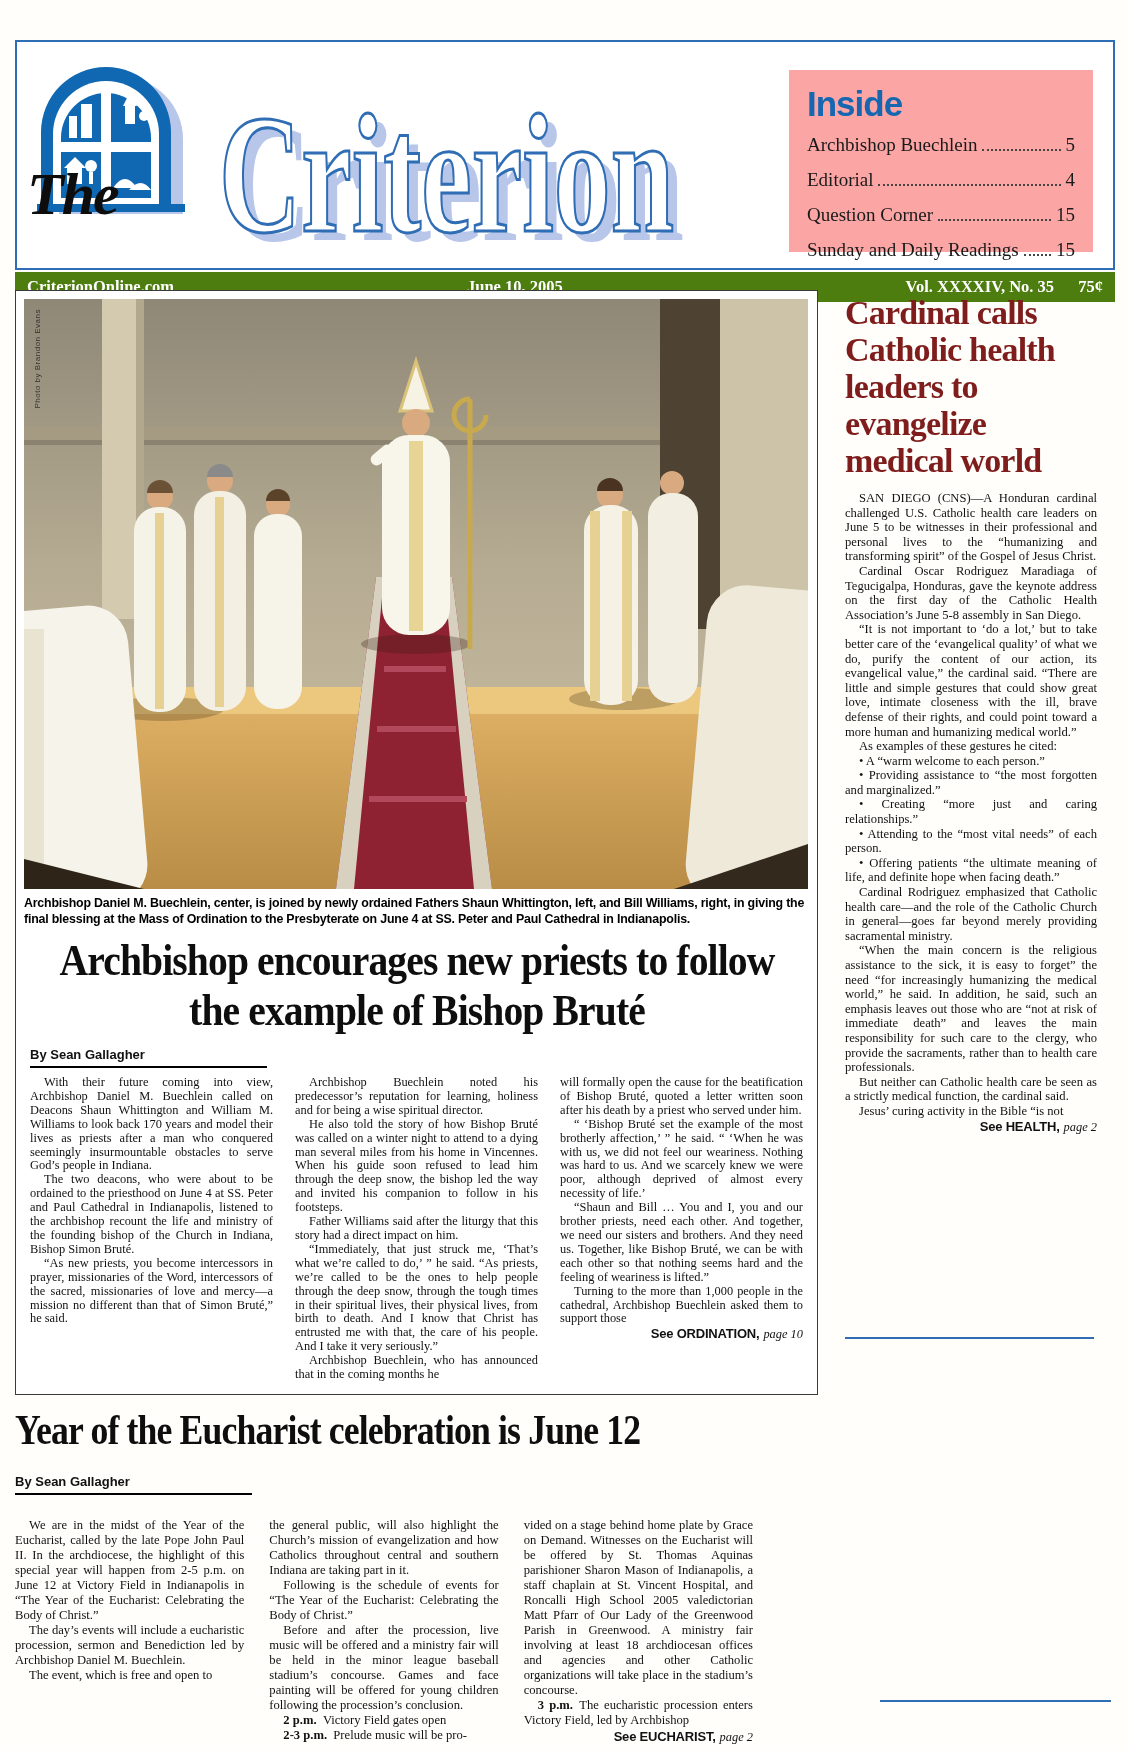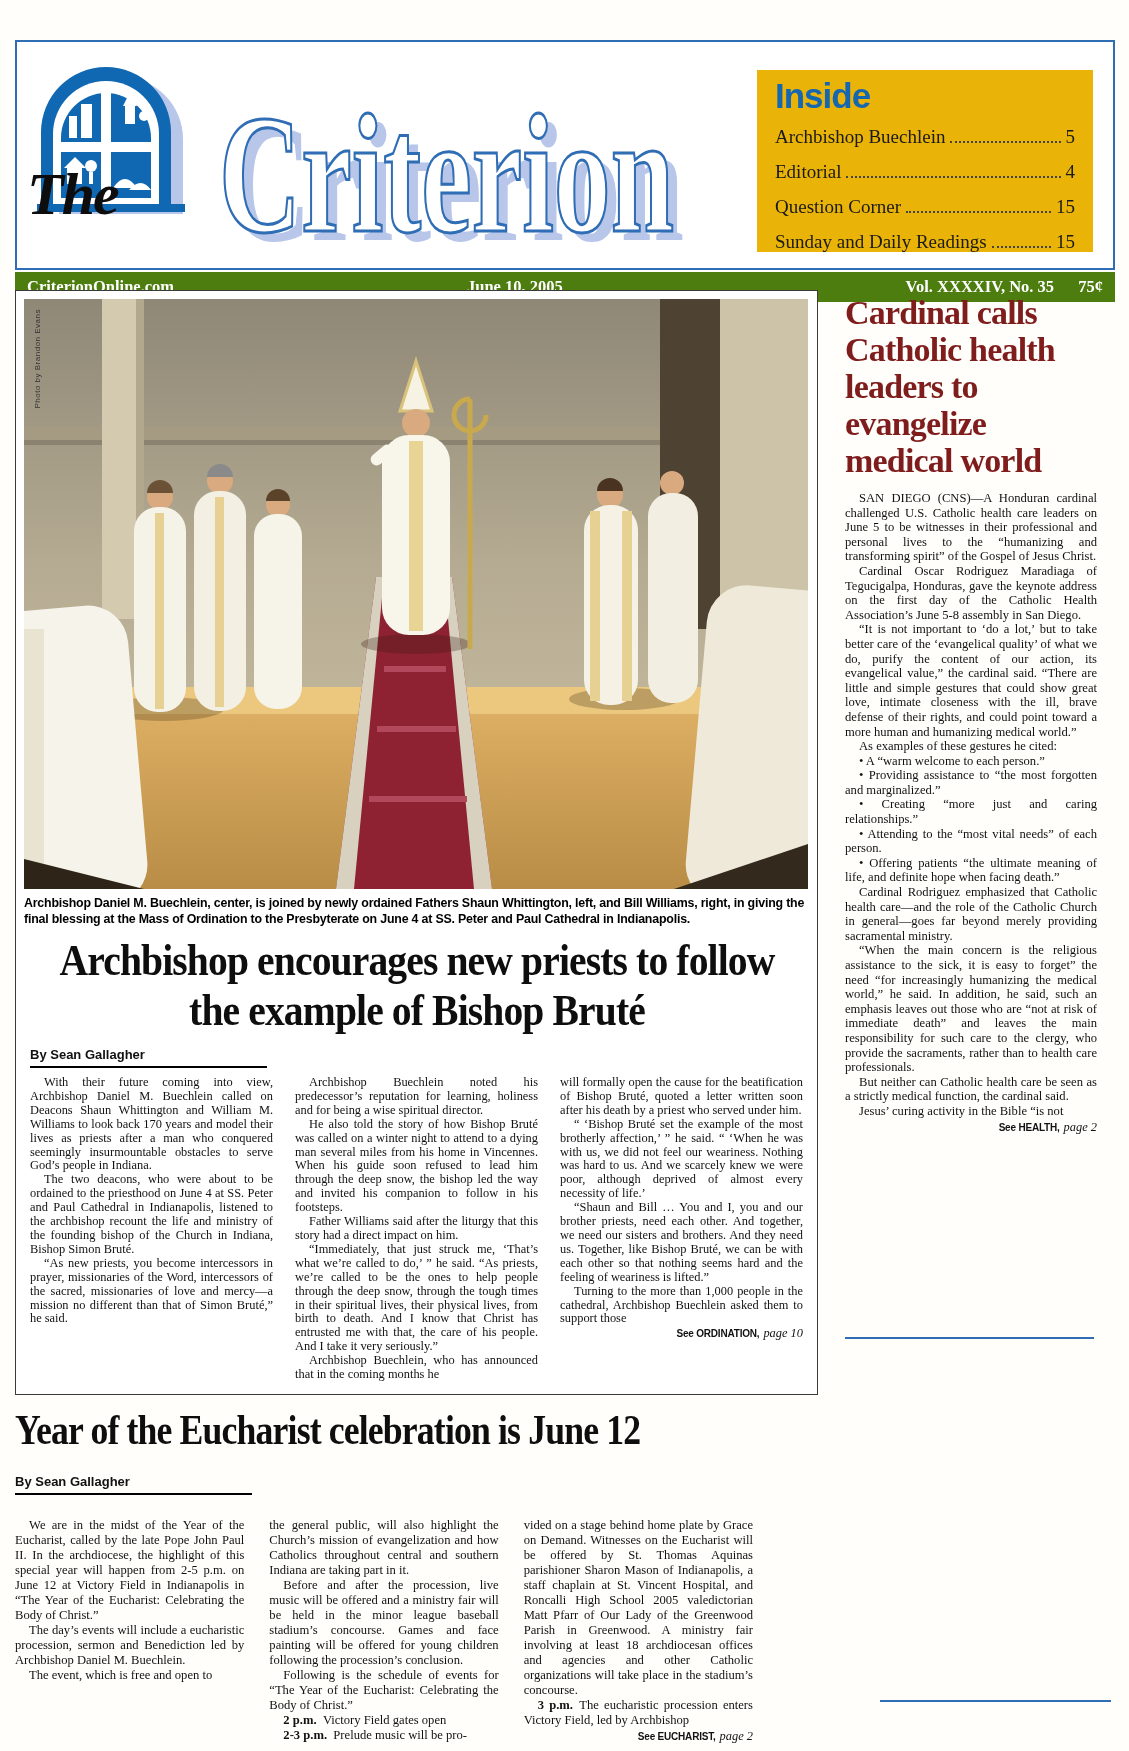--- a/index.html
+++ b/index.html
@@ -9,22 +9,22 @@
   
   .masthead-box{position:absolute;left:15px;top:40px;width:1096px;height:226px;
                 border:2px solid #2f6db5;background:#fff;}
   .logo-svg{position:absolute;left:14px;top:12px;}
   .the-word{position:absolute;left:10px;top:118px;font-style:italic;font-weight:bold;
             font-size:60px;color:#0d0d0d;z-index:5;letter-spacing:-2px;}
   .criterion-svg{position:absolute;left:196px;top:26px;z-index:2;}
   .tagline{position:absolute;left:14px;top:198px;font-weight:bold;font-size:17.5px;
            color:#1166ae;letter-spacing:.2px;}
 
-  .inside-box{position:absolute;right:20px;top:28px;width:336px;height:182px;
-              background:#eab308;padding:8px 18px;box-sizing:border-box;}
+  .inside-box{position:absolute;right:20px;top:28px;width:304px;height:182px;
+              background:#fca5a5;padding:16px 18px;box-sizing:border-box;}
   .inside-title{font-family:"Liberation Sans","DejaVu Sans",sans-serif;font-weight:900;
                 font-size:35px;color:#1567b2;letter-spacing:-1px;line-height:1;}
   .toc{margin-top:10px;}
   .toc-row{display:flex;align-items:baseline;font-size:19px;margin-top:13px;color:#1a1a1a;}
   .toc-leader{flex:1;border-bottom:2px dotted #444;margin:0 5px 3px 5px;}
 
   
   .topbar{position:absolute;left:15px;top:272px;width:1100px;height:30px;background:#4d7c0f;
           color:#fff;font-weight:bold;font-size:16.5px;}
   .topbar-site{position:absolute;left:12px;top:5px;}
@@ -51,21 +51,21 @@
   .feature-cols{position:absolute;left:14px;top:785px;width:773px;height:312px;
                 display:flex;gap:22px;overflow:hidden;}
   .feature-cols .col{flex:1;font-size:12.4px;line-height:13.9px;text-align:justify;}
 
   .para{margin:0;text-indent:14px;}
   .para.flush{text-indent:0;}
   .para b{font-weight:bold;}
 
   .see-line{display:flex;justify-content:flex-end;align-items:baseline;margin-top:1px;}
   .see-tag{font-family:"Liberation Sans","DejaVu Sans",sans-serif;font-weight:bold;
-           font-size:10px;letter-spacing:-.2px;}
+           font-size:13px;letter-spacing:-.2px;}
   .see-page{font-style:italic;font-size:12.4px;margin-left:4px;}
 
   
   .health{position:absolute;left:845px;top:294px;width:252px;}
   .health-headline{font-size:34px;line-height:37px;font-weight:bold;letter-spacing:-.8px;color:#7f1d1d;}
   .health-body{margin-top:12px;font-size:12.6px;line-height:14.6px;text-align:justify;}
   .rule-blue{position:absolute;height:2px;background:#2f6db5;}
   .health-rule{left:845px;top:1337px;width:249px;}
 
   
@@ -299,22 +299,22 @@
   </div>
 
   <div class="euch-cols">
     <div class="col">
         <p class="para">We are in the midst of the Year of the Eucharist, called by the late Pope John Paul II. In the archdiocese, the highlight of this special year will happen from 2-5 p.m. on June 12 at Victory Field in Indianapolis in “The Year of the Eucharist: Celebrating the Body of Christ.”</p>
         <p class="para">The day’s events will include a eucharistic procession, sermon and Benediction led by Archbishop Daniel M. Buechlein.</p>
         <p class="para">The event, which is free and open to</p>
       </div>
     <div class="col">
         <p class="para flush">the general public, will also highlight the Church’s mission of evangelization and how Catholics throughout central and southern Indiana are taking part in it.</p>
+        <p class="para">Following is the schedule of events for “The Year of the Eucharist: Celebrating the Body of Christ.”</p>
         <p class="para">Before and after the procession, live music will be offered and a ministry fair will be held in the minor league baseball stadium’s concourse. Games and face painting will be offered for young children following the procession’s conclusion.</p>
-        <p class="para">Following is the schedule of events for “The Year of the Eucharist: Celebrating the Body of Christ.”</p>
         <p class="para"><b>2 p.m. </b>Victory Field gates open</p>
         <p class="para"><b>2-3 p.m. </b>Prelude music will be pro-</p>
       </div>
     <div class="col">
       <div>
           <p class="para flush">vided on a stage behind home plate by Grace on Demand. Witnesses on the Eucharist will be offered by St. Thomas Aquinas parishioner Sharon Mason of Indianapolis, a staff chaplain at St. Vincent Hospital, and Roncalli High School 2005 valedictorian Matt Pfarr of Our Lady of the Greenwood Parish in Greenwood. A ministry fair involving at least 18 archdiocesan offices and agencies and other Catholic organizations will take place in the stadium’s concourse.</p>
           <p class="para"><b>3 p.m. </b>The eucharistic procession enters Victory Field, led by Archbishop</p>
         </div>
       <div class="see-line">
         <span class="see-tag">See EUCHARIST,</span>

